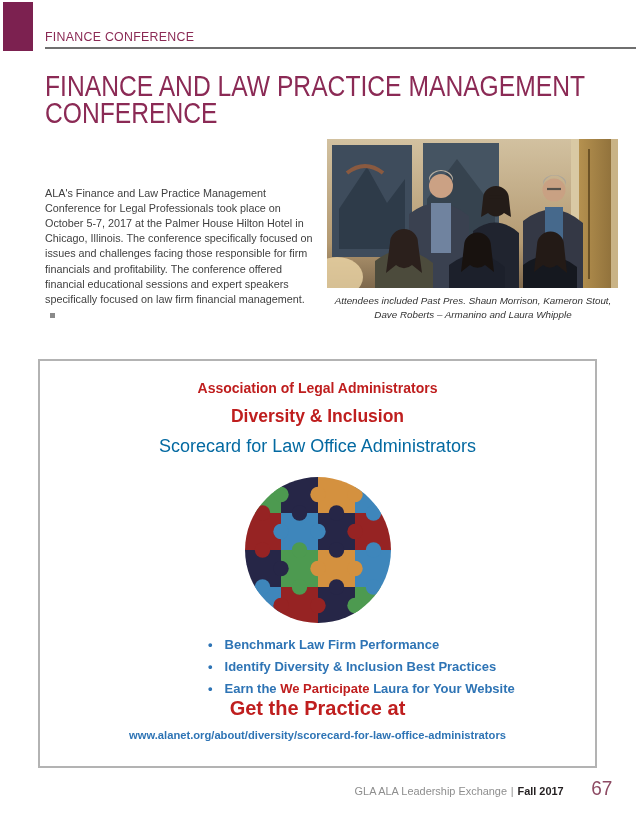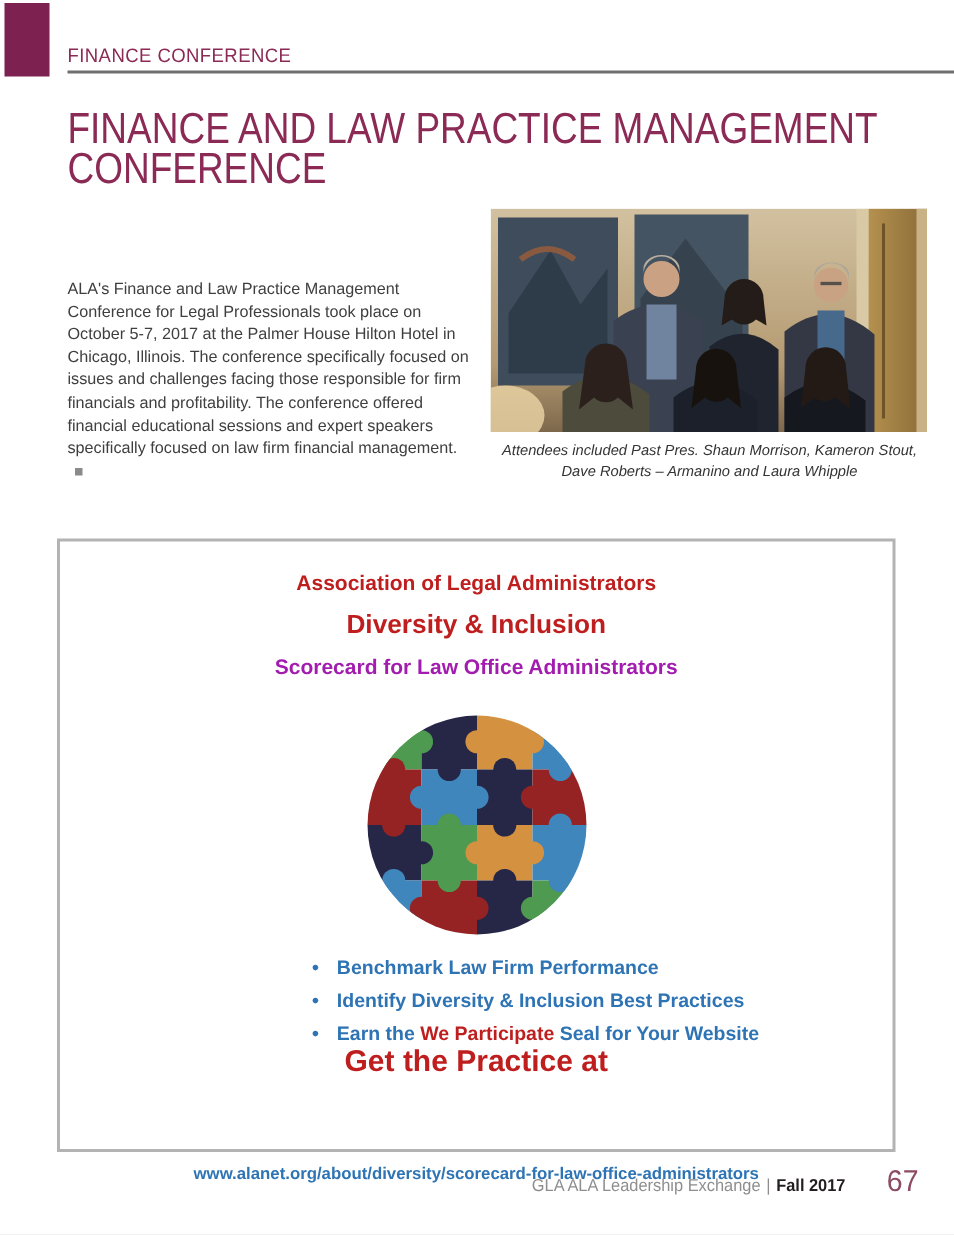--- a/index.html
+++ b/index.html
@@ -37,31 +37,31 @@
   
   .ad-box {
     position:absolute; left:38px; top:359px; width:559px; height:409px;
     border:2px solid #b3b3b3; background:#ffffff;
   }
   .ad-org  { position:absolute; top:19px; left:0; right:0; text-align:center;
              color:#bf1e1e; font-weight:bold; font-size:14px; }
   .ad-h1   { position:absolute; top:45px; left:0; right:0; text-align:center;
              color:#bf1e1e; font-weight:bold; font-size:17.5px; }
   .ad-h2   { position:absolute; top:75px; left:0; right:0; text-align:center;
-             color:#a21caf; font-weight:bold; font-size:14px; }
+             color:#0369a1; font-weight:normal; font-size:18px; }
   .puzzle  { position:absolute; top:115px; left:50%; transform:translateX(-50%);
              width:148px; height:148px; }
   .ad-bullets { position:absolute; top:273px; left:168px; list-style:none; }
   .ad-bullets li { font-size:13px; font-weight:bold; color:#2e74b5; line-height:22px; white-space:nowrap; }
   .bullet-dot { display:inline-block; color:#2e74b5; margin-right:12px; font-size:13px; }
   .hl-red { color:#bf1e1e; }
   .ad-cta { position:absolute; top:336px; left:0; right:0; text-align:center;
             color:#bf1e1e; font-weight:bold; font-size:20px; }
   .ad-url { position:absolute; top:368px; left:0; right:0; text-align:center;
-            color:#2e74b5; font-weight:bold; font-size:11.2px;margin-top:48px; }
+            color:#2e74b5; font-weight:bold; font-size:11.2px; }
   
   .footer {
     position:absolute; top:777px; right:24px; display:flex; align-items:baseline;
     transform:scaleX(.95); transform-origin:right top; white-space:nowrap;
   }
   .footer-journal { color:#8e8e8e; font-size:11.5px; }
   .footer-sep { color:#8e8e8e; font-size:11.5px; margin:0 4px; }
   .footer-issue { color:#231f20; font-size:11.5px; font-weight:bold; }
   .footer-page { color:#8d4a63; font-size:20px; margin-left:29px; }
 </style>
@@ -193,21 +193,21 @@
             <circle cx="36" cy="126" r="7.5" fill="#962323"></circle>
             <circle cx="72" cy="126" r="7.5" fill="#962323"></circle>
             <circle cx="108" cy="126" r="7.5" fill="#4d9a50"></circle>
           </g>
       </svg>
     </div>
 
     <ul class="ad-bullets">
       <li><span class="bullet-dot">•</span><span>Benchmark Law Firm Performance</span><span class="hl-red"></span><span></span></li>
       <li><span class="bullet-dot">•</span><span>Identify Diversity &amp; Inclusion Best Practices</span><span class="hl-red"></span><span></span></li>
-      <li><span class="bullet-dot">•</span><span>Earn the </span><span class="hl-red">We Participate</span><span> Seal for Your Website</span></li>
+      <li><span class="bullet-dot">•</span><span>Earn the </span><span class="hl-red">We Participate</span><span> Laura for Your Website</span></li>
     </ul>
 
     <div class="ad-cta">Get the Practice at</div>
     <div class="ad-url">www.alanet.org/about/diversity/scorecard-for-law-office-administrators</div>
   </div>
 
   <div class="footer">
     <span class="footer-journal">GLA ALA Leadership Exchange</span>
     <span class="footer-sep">|</span>
     <span class="footer-issue">Fall 2017</span>

